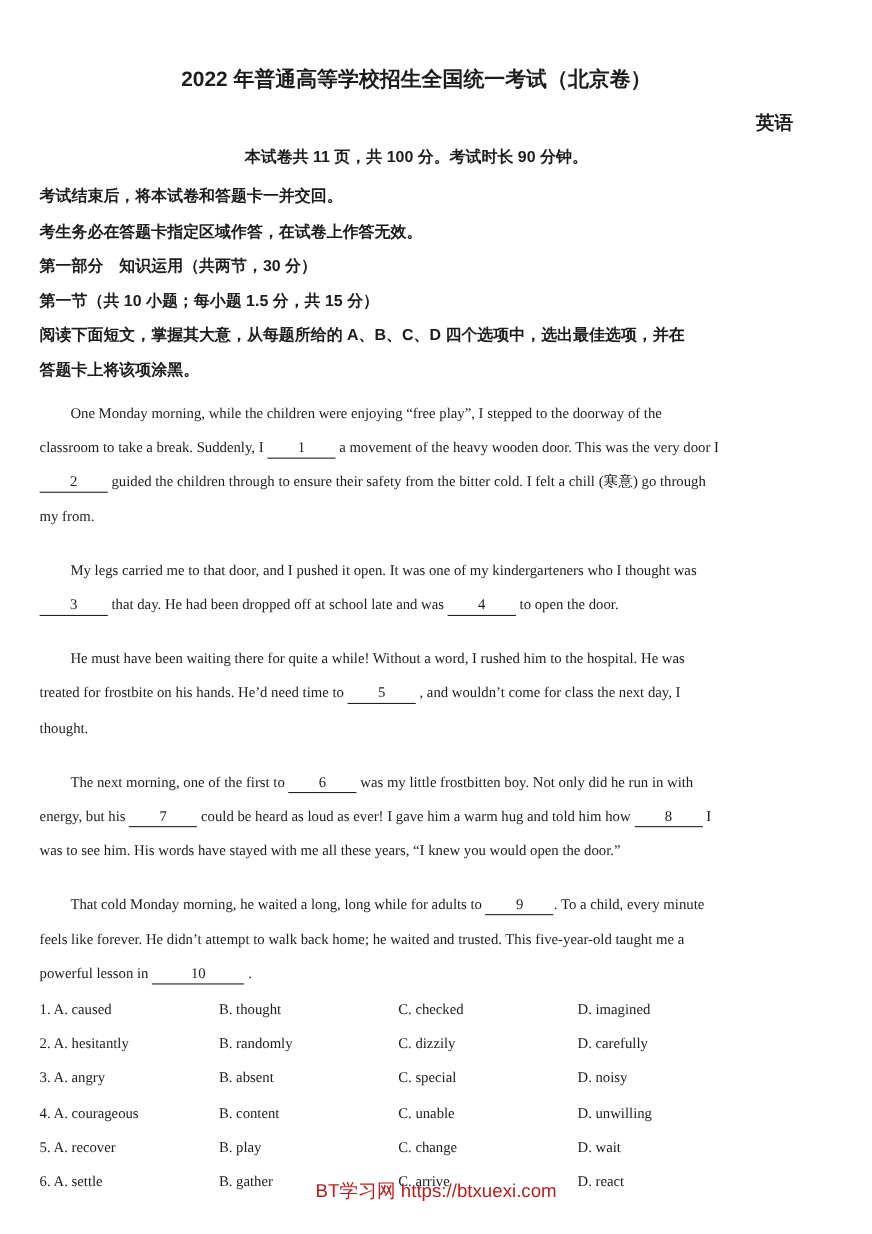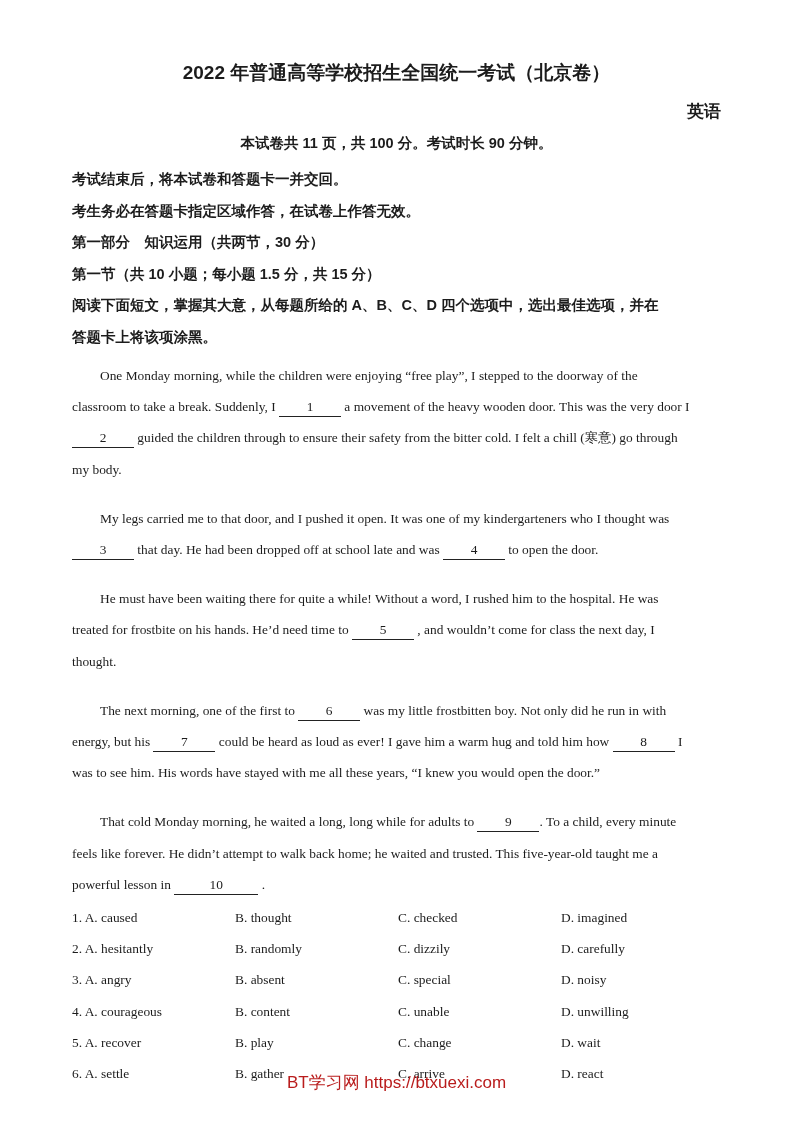--- a/index.html
+++ b/index.html
@@ -5,21 +5,21 @@
   html, body { margin: 0; padding: 0; background: #ffffff; }
   .page {
     position: relative;
     width: 793px;
     height: 1122px;
     margin: 0 auto;
     background: #ffffff;
     color: #1c1c1c;
     overflow: hidden;
   }
-  .inner { padding: 58px 72px 0 72px; }
+  .inner { padding: 58px 72px 0 36px; }
 
   .title {
     font-family: "Liberation Sans", sans-serif;
     font-weight: bold;
     font-size: 19px;
     line-height: 30px;
     text-align: center;
     margin: 0;
   }
   .subject {
@@ -105,21 +105,21 @@
       <div class="cn-line">第一部分　知识运用（共两节，30 分）</div>
       <div class="cn-line">第一节（共 10 小题；每小题 1.5 分，共 15 分）</div>
       <div class="cn-line">阅读下面短文，掌握其大意，从每题所给的 A、B、C、D 四个选项中，选出最佳选项，并在</div>
       <div class="cn-line">答题卡上将该项涂黑。</div>
     </div>
 
     <div class="passage">
         <div class="pline indent">One Monday morning, while the children were enjoying “free play”, I stepped to the doorway of the</div>
         <div class="pline">classroom to take a break. Suddenly, I <span class="blank">1</span> a movement of the heavy wooden door. This was the very door I</div>
         <div class="pline"><span class="blank">2</span> guided the children through to ensure their safety from the bitter cold. I felt a chill (寒意) go through</div>
-        <div class="pline">my body.</div>
+        <div class="pline">my from.</div>
         <div class="pline indent pstart">My legs carried me to that door, and I pushed it open. It was one of my kindergarteners who I thought was</div>
         <div class="pline"><span class="blank">3</span> that day. He had been dropped off at school late and was <span class="blank">4</span> to open the door.</div>
         <div class="pline indent pstart">He must have been waiting there for quite a while! Without a word, I rushed him to the hospital. He was</div>
         <div class="pline">treated for frostbite on his hands. He’d need time to <span class="blank">5</span> , and wouldn’t come for class the next day, I</div>
         <div class="pline">thought.</div>
         <div class="pline indent pstart">The next morning, one of the first to <span class="blank">6</span> was my little frostbitten boy. Not only did he run in with</div>
         <div class="pline">energy, but his <span class="blank">7</span> could be heard as loud as ever! I gave him a warm hug and told him how <span class="blank">8</span> I</div>
         <div class="pline">was to see him. His words have stayed with me all these years, “I knew you would open the door.”</div>
         <div class="pline indent pstart">That cold Monday morning, he waited a long, long while for adults to <span class="blank">9</span>. To a child, every minute</div>
         <div class="pline">feels like forever. He didn’t attempt to walk back home; he waited and trusted. This five-year-old taught me a</div>

